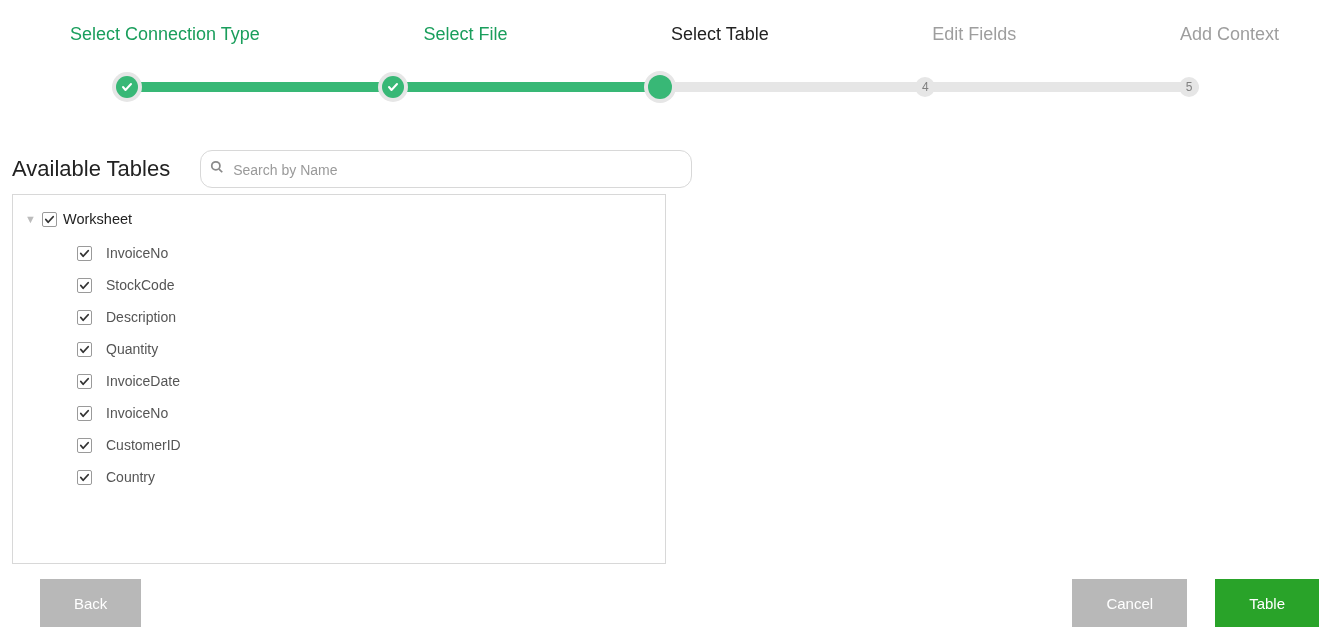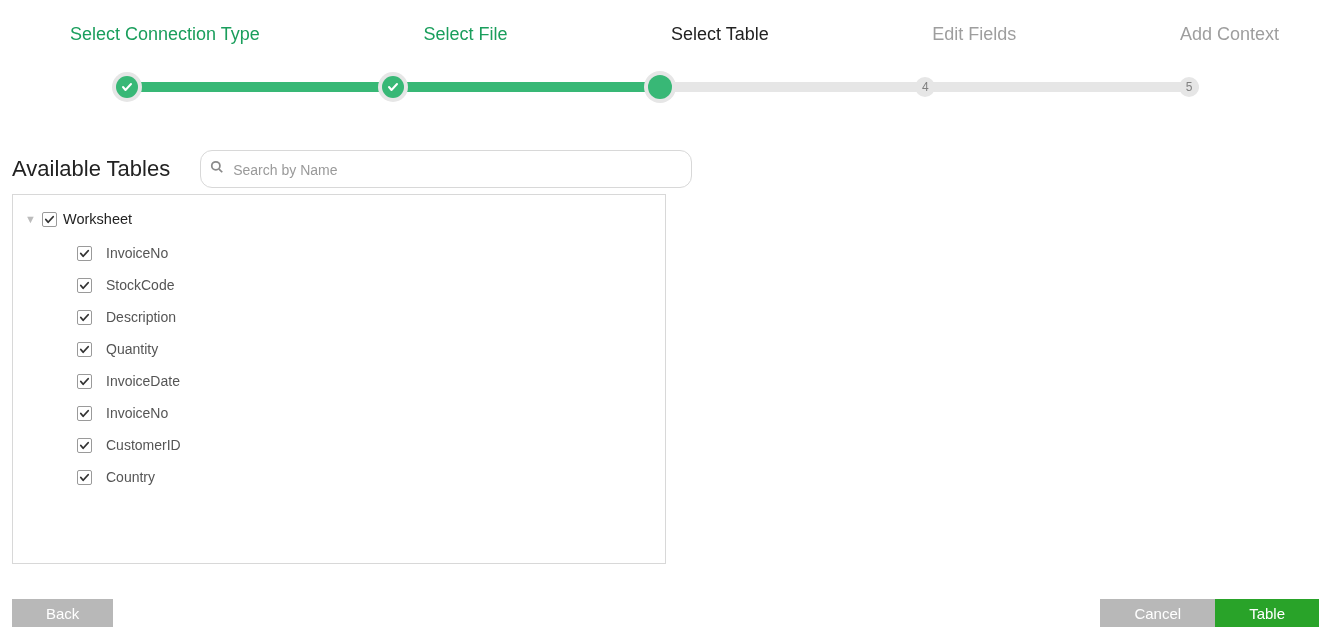--- a/index.html
+++ b/index.html
@@ -179,24 +179,25 @@
     left: 12px;
     right: 12px;
     bottom: 10px;
     display: flex;
     justify-content: space-between;
     align-items: center;
   }
   .footer-right { display: flex; }
   .btn {
     border: none;
-    height: 28px;
+    height: 48px;
     padding: 0 34px;
     font-size: 15px;
     cursor: pointer;
+    margin-left: 28px;
   }
   .btn-grey {
     background: #b8b8b8;
     color: #fff;
   }
   .btn-green {
     background: #29a329;
     color: #fff;
   }
 </style>

